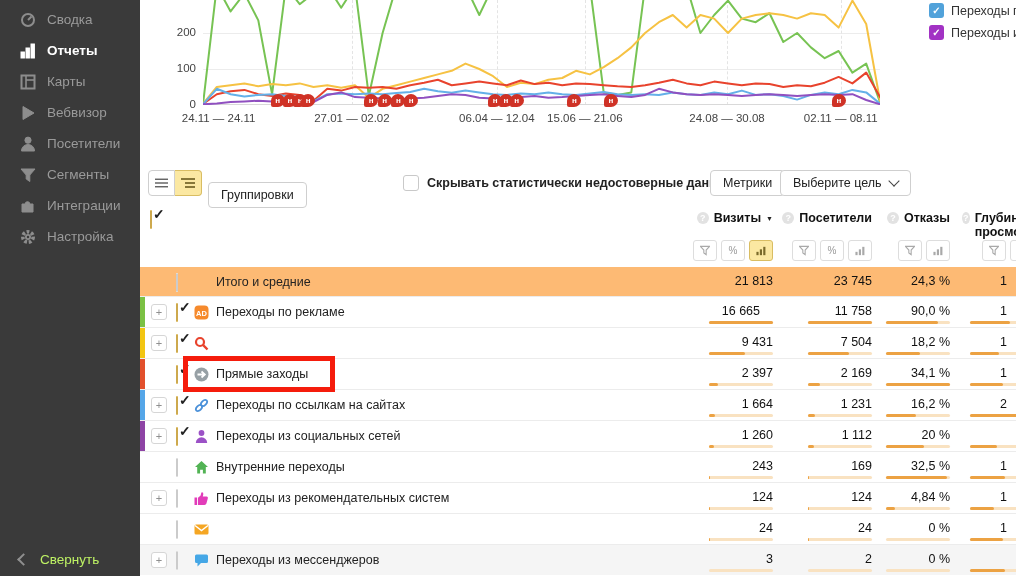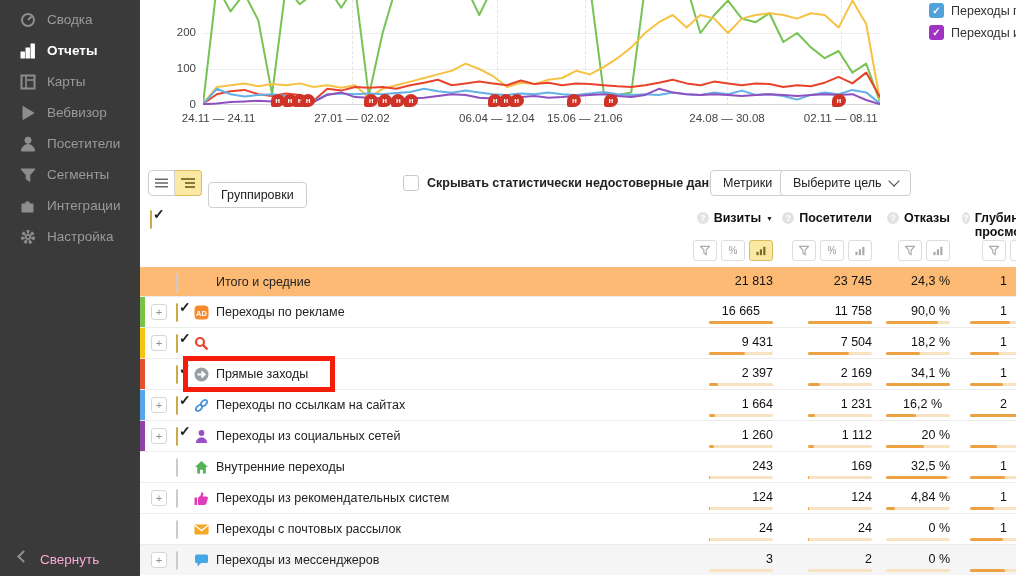--- a/index.html
+++ b/index.html
@@ -6,21 +6,21 @@
   #app{position:relative;width:1016px;height:576px;overflow:hidden;
        font-family:"Liberation Sans",sans-serif;background:#fff;-webkit-font-smoothing:antialiased;}
   
   #sidebar{position:absolute;left:0;top:0;width:140px;height:576px;background:#3a3a3a;z-index:5;}
   .side-item{position:relative;height:31px;display:flex;align-items:center;padding-left:19px;
              color:#9a9a9a;font-size:13.5px;cursor:pointer;}
   .side-item .sicon{width:18px;height:16px;display:flex;align-items:center;justify-content:center;margin-right:10px;}
   .side-item svg{stroke:#8d8d8d;fill:#8d8d8d;}
   .side-item.active{color:#ffffff;font-weight:bold;}
   .side-item.active svg{stroke:#ffffff;fill:#ffffff;}
-  #collapse{position:absolute;left:19px;bottom:9px;display:flex;color:#f9a8d4;font-size:13.5px;cursor:pointer;}
+  #collapse{position:absolute;left:19px;bottom:9px;display:flex;align-items:center;color:#bef264;font-size:13.5px;cursor:pointer;}
   .chev-left{width:7px;height:7px;border-left:2px solid #8f8f8f;border-bottom:2px solid #8f8f8f;
              transform:rotate(45deg);margin-right:12px;display:inline-block;}
   
   #main{position:absolute;left:140px;top:0;width:876px;height:576px;}
   
   #chart{position:relative;height:140px;}
   #plot{position:absolute;left:63px;top:0;width:677px;height:105px;}
   #plot svg{position:absolute;left:0;top:0;}
   .hgrid{position:absolute;left:0;width:100%;height:0;border-top:1px solid #ececec;}
   .vgrid{position:absolute;top:0;height:105px;width:0;border-left:1px dashed #e4e4e4;}
@@ -459,21 +459,21 @@
           </span>
     <span class="rlabel">Переходы по ссылкам на сайтах</span>
   <span class="val" style="right: 243px;">1 664</span>
           <span class="bar-track" style="right: 243px; width: 64px;">
             <span class="bar-fill" style="width:6.4px"></span>
           </span>
           <span class="val" style="right: 144px;">1 231</span>
           <span class="bar-track" style="right: 144px; width: 64px;">
             <span class="bar-fill" style="width:6.7px"></span>
           </span>
-          <span class="val" style="right: 74px;">16,2 %</span>
+          <span class="val" style="right: 66px;">16,2 %</span>
           <span class="bar-track" style="right: 66px; width: 64px;">
             <span class="bar-fill" style="width:30.4px"></span>
           </span>
           <span class="val" style="left: 860px;">2</span>
           <span class="bar-track" style="left: 830px; width: 64px;">
             <span class="bar-fill" style="width:48.0px"></span>
           </span>
         </div>
 
   <div class="row">
@@ -563,21 +563,20 @@
 
   <div class="row">
 
     <span class="ycb"><span class="cbx unchecked"></span></span>
     <span class="ricon">
             <svg width="15" height="15" viewBox="0 0 15 15">
               <rect x="0.5" y="2.5" width="14" height="10" rx="1.5" fill="#f5a623"></rect>
               <path d="M1 3.5 L7.5 8.5 L14 3.5" fill="none" stroke="#fff" stroke-width="1.4"></path>
             </svg>
           </span>
-    <span class="rlabel">Переходы с почтовых рассылок</span>
   <span class="val" style="right: 243px;">24</span>
           <span class="bar-track" style="right: 243px; width: 64px;">
             <span class="bar-fill" style="width:0.1px"></span>
           </span>
           <span class="val" style="right: 144px;">24</span>
           <span class="bar-track" style="right: 144px; width: 64px;">
             <span class="bar-fill" style="width:0.1px"></span>
           </span>
           <span class="val" style="right: 66px;">0 %</span>
           <span class="bar-track" style="right: 66px; width: 64px;">

